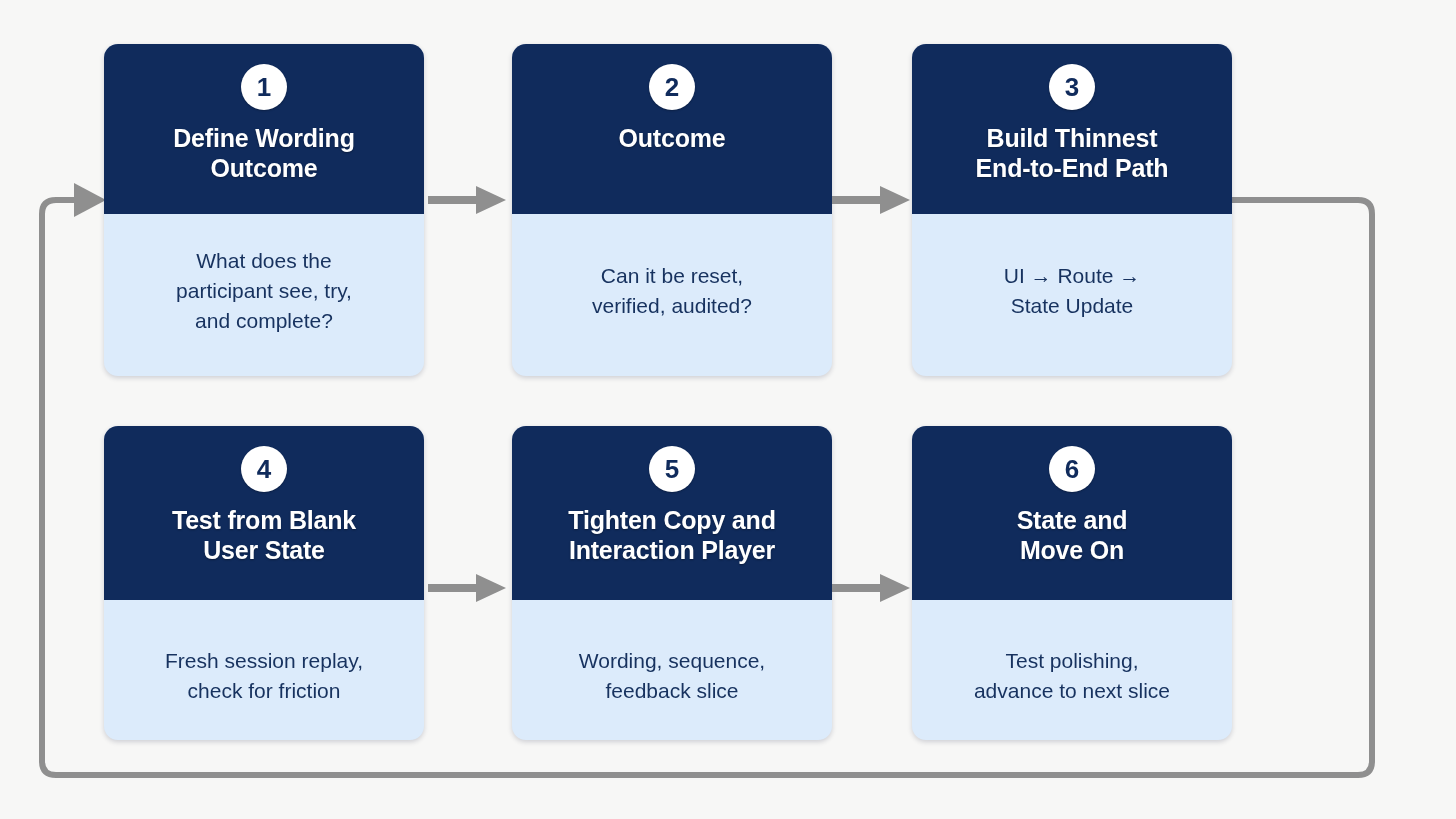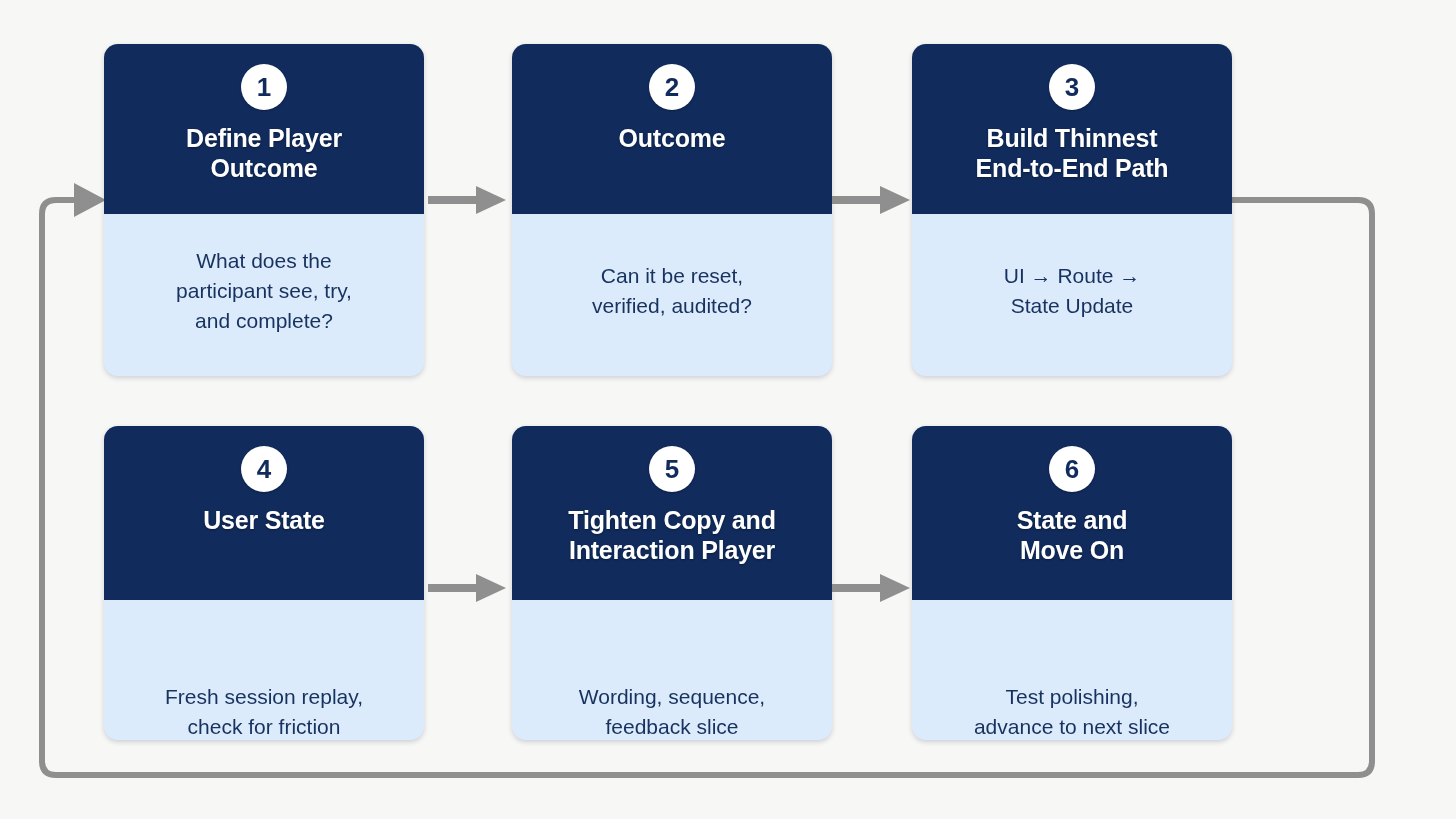--- a/index.html
+++ b/index.html
@@ -53,21 +53,21 @@
     text-shadow:0 1px 2px rgba(0,0,0,.35);
   }
   .card-body{
     color:#17325f;
     text-align:center;
     box-sizing:border-box;
     display:flex;align-items:center;justify-content:center;
     padding:10px 20px 18px 20px;
   }
   .card.row1 .card-body{height:162px;}
-  .card.row2 .card-body{height:160px;align-items:flex-end;}
+  .card.row2 .card-body{height:160px;}
   .card-desc{font-size:21px;line-height:1.42;}
 
   
   .arrow{position:absolute;width:78px;height:34px;}
   .a12{left:428px;top:183px;}
   .a23{left:832px;top:183px;}
   .a45{left:428px;top:571px;}
   .a56{left:832px;top:571px;}
 </style>
 </head>
@@ -86,21 +86,21 @@
     <path d="M 1232 200 L 1358 200 Q 1372 200 1372 214 L 1372 761 Q 1372 775 1358 775
              L 56 775 Q 42 775 42 761 L 42 214 Q 42 200 56 200 L 76 200" fill="none" stroke="#8f8f8f" stroke-width="6" stroke-linecap="butt" stroke-linejoin="round"></path>
 
     <polygon points="74,183 106,200 74,217" fill="#8f8f8f"></polygon>
   </svg>
 
   <div class="card row1 col1">
     <div class="card-head">
       <div class="num-badge">1</div>
       <div class="card-title">
-        <div>Define Player</div>
+        <div>Define Wording</div>
         <div>Outcome</div>
       </div>
     </div>
     <div class="card-body">
       <div class="card-desc">
         <div>What does the</div>
         <div>participant see, try,</div>
         <div>and complete?</div>
       </div>
     </div>
@@ -148,20 +148,21 @@
         <div>UI → Route →</div>
         <div>State Update</div>
       </div>
     </div>
   </div>
 
   <div class="card row2 col1">
     <div class="card-head">
       <div class="num-badge">4</div>
       <div class="card-title">
+        <div>Test from Blank</div>
         <div>User State</div>
       </div>
     </div>
     <div class="card-body">
       <div class="card-desc">
         <div>Fresh session replay,</div>
         <div>check for friction</div>
       </div>
     </div>
   </div>

